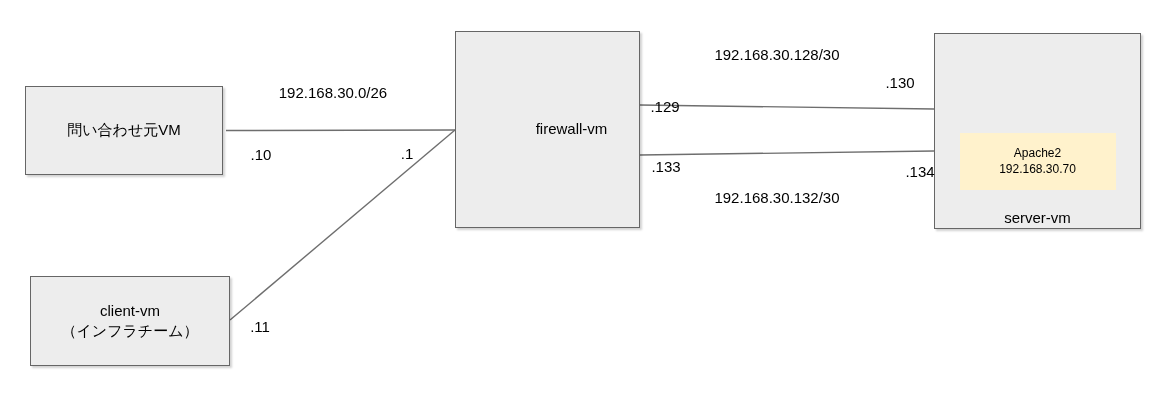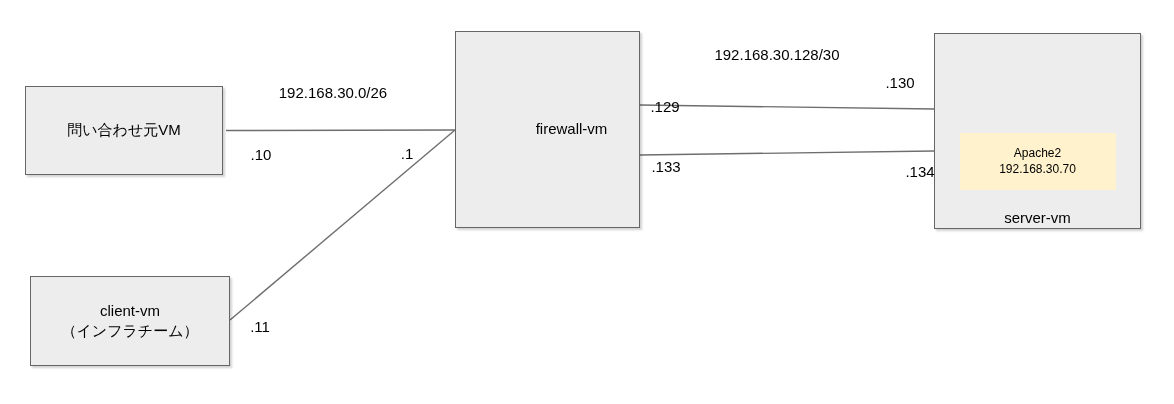--- a/index.html
+++ b/index.html
@@ -119,14 +119,15 @@
   <span class="edge-label lbl-ip-10">.10</span>
   <span class="edge-label lbl-ip-1">.1</span>
   <span class="edge-label lbl-ip-11">.11</span>
 
   <span class="edge-label lbl-cidr-upper">192.168.30.128/30</span>
   <span class="edge-label lbl-ip-129">.129</span>
   <span class="edge-label lbl-ip-130">.130</span>
 
   <span class="edge-label lbl-ip-133">.133</span>
   <span class="edge-label lbl-ip-134">.134</span>
+  <span class="edge-label lbl-cidr-lower">192.168.30.132/30</span>
 
 </div>
 
 </body></html>

